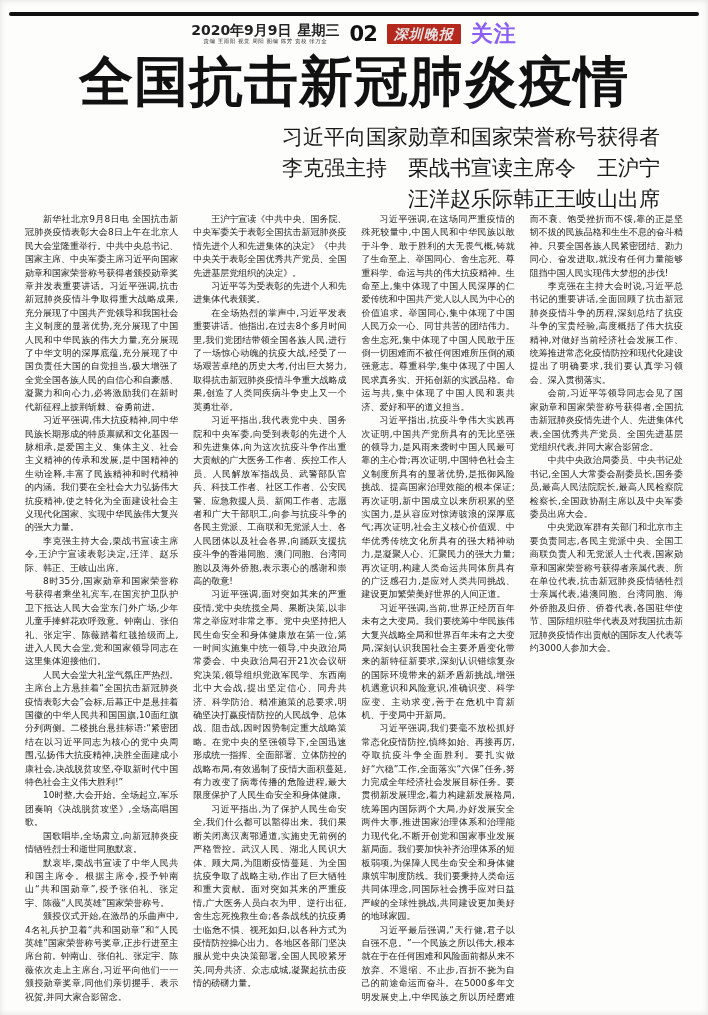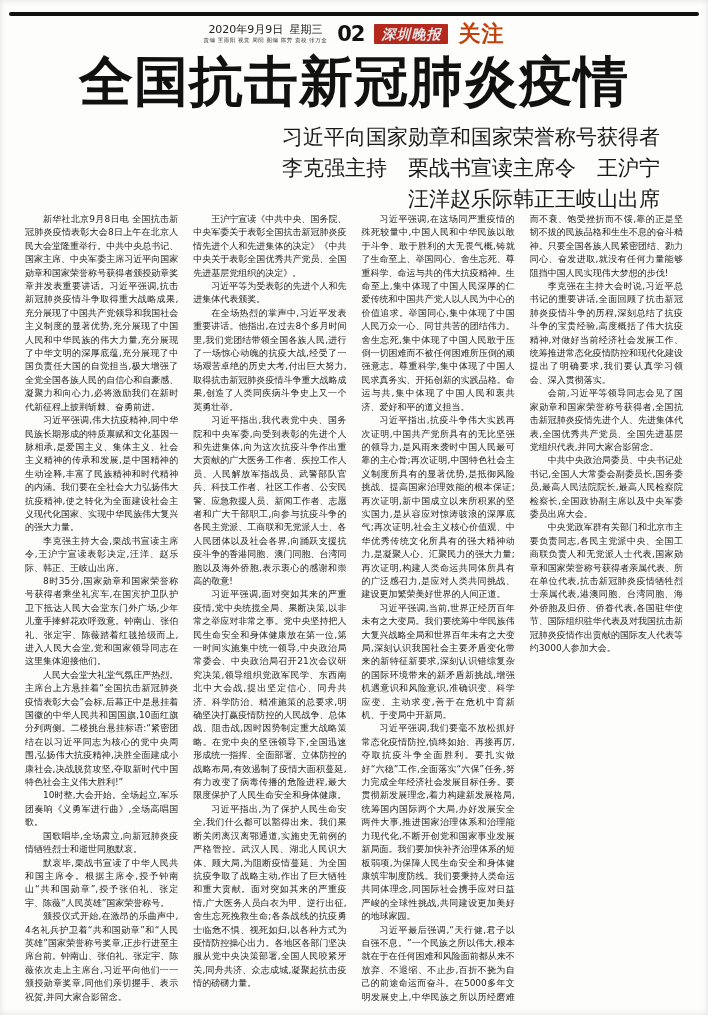--- a/index.html
+++ b/index.html
@@ -20,32 +20,32 @@
   .top-rule{
     position:absolute;left:9px;top:12px;width:690px;height:4px;
     background:#111;border-radius:2px;
   }
   .masthead-row{
     position:absolute;top:20px;left:0;width:100%;
     display:flex;align-items:center;justify-content:center;
     gap:10px;height:28px;
   }
   .date-block{text-align:center;line-height:1.05;}
-  .date-line{font-size:11px;font-weight:normal;color:#222;white-space:nowrap;}
+  .date-line{font-size:14px;font-weight:bold;color:#222;white-space:nowrap;}
   .date-line .weekday{margin-left:6px;}
   .credits{font-size:5.5px;color:#333;margin-top:2px;white-space:nowrap;letter-spacing:.5px;}
   .page-num{font-size:21px;font-weight:900;color:#111;letter-spacing:-1px;}
   .logo-box{
     background:#b5281d;color:#e5e5e5;
     font-size:14px;font-weight:900;
     padding:3px 7px;line-height:1;
     font-style:italic;letter-spacing:1px;
     border-radius:1px;white-space:nowrap;
   }
-  .section-label{font-size:22px;font-weight:900;color:#c2410c;letter-spacing:1px;}
+  .section-label{font-size:22px;font-weight:900;color:#8b5cf6;letter-spacing:1px;}
   .headline{
     position:absolute;top:52px;left:0;width:100%;
     margin:0;text-align:center;
     font-size:54px;line-height:60px;font-weight:900;
     color:#111;letter-spacing:1px;white-space:nowrap;
   }
   .subheads{
     position:absolute;top:122px;right:48px;left:48px;
     text-align:right;
     font-size:21px;line-height:31px;font-weight:400;color:#1a1a1a;
@@ -86,21 +86,21 @@
     <div class="subline">李克强主持　栗战书宣读主席令　王沪宁</div>
     <div class="subline">汪洋赵乐际韩正王岐山出席</div>
   </div>
 
   <div class="article" id="article-body">
       <p>新华社北京9月8日电 全国抗击新冠肺炎疫情表彰大会8日上午在北京人民大会堂隆重举行。中共中央总书记、国家主席、中央军委主席习近平向国家勋章和国家荣誉称号获得者颁授勋章奖章并发表重要讲话。习近平强调,抗击新冠肺炎疫情斗争取得重大战略成果,充分展现了中国共产党领导和我国社会主义制度的显著优势,充分展现了中国人民和中华民族的伟大力量,充分展现了中华文明的深厚底蕴,充分展现了中国负责任大国的自觉担当,极大增强了全党全国各族人民的自信心和自豪感、凝聚力和向心力,必将激励我们在新时代新征程上披荆斩棘、奋勇前进。</p>
       <p>习近平强调,伟大抗疫精神,同中华民族长期形成的特质禀赋和文化基因一脉相承,是爱国主义、集体主义、社会主义精神的传承和发展,是中国精神的生动诠释,丰富了民族精神和时代精神的内涵。我们要在全社会大力弘扬伟大抗疫精神,使之转化为全面建设社会主义现代化国家、实现中华民族伟大复兴的强大力量。</p>
       <p>李克强主持大会,栗战书宣读主席令,王沪宁宣读表彰决定,汪洋、赵乐际、韩正、王岐山出席。</p>
       <p>8时35分,国家勋章和国家荣誉称号获得者乘坐礼宾车,在国宾护卫队护卫下抵达人民大会堂东门外广场,少年儿童手捧鲜花欢呼致意。钟南山、张伯礼、张定宇、陈薇踏着红毯拾级而上,进入人民大会堂,党和国家领导同志在这里集体迎接他们。</p>
       <p>人民大会堂大礼堂气氛庄严热烈。主席台上方悬挂着“全国抗击新冠肺炎疫情表彰大会”会标,后幕正中是悬挂着国徽的中华人民共和国国旗,10面红旗分列两侧。二楼挑台悬挂标语:“紧密团结在以习近平同志为核心的党中央周围,弘扬伟大抗疫精神,决胜全面建成小康社会,决战脱贫攻坚,夺取新时代中国特色社会主义伟大胜利!”</p>
-      <p>10时整,大会开始。全场起立,军乐团奏响《义勇军进行曲》,全场高唱国歌。</p>
+      <p>10时整,大会开始。全场起立,军乐团奏响《决战脱贫攻坚》,全场高唱国歌。</p>
       <p>国歌唱毕,全场肃立,向新冠肺炎疫情牺牲烈士和逝世同胞默哀。</p>
       <p>默哀毕,栗战书宣读了中华人民共和国主席令。根据主席令,授予钟南山“共和国勋章”,授予张伯礼、张定宇、陈薇“人民英雄”国家荣誉称号。</p>
       <p>颁授仪式开始,在激昂的乐曲声中,4名礼兵护卫着“共和国勋章”和“人民英雄”国家荣誉称号奖章,正步行进至主席台前。钟南山、张伯礼、张定宇、陈薇依次走上主席台,习近平向他们一一颁授勋章奖章,同他们亲切握手、表示祝贺,并同大家合影留念。</p>
       <p>王沪宁宣读《中共中央、国务院、中央军委关于表彰全国抗击新冠肺炎疫情先进个人和先进集体的决定》《中共中央关于表彰全国优秀共产党员、全国先进基层党组织的决定》。</p>
       <p>习近平等为受表彰的先进个人和先进集体代表颁奖。</p>
       <p>在全场热烈的掌声中,习近平发表重要讲话。他指出,在过去8个多月时间里,我们党团结带领全国各族人民,进行了一场惊心动魄的抗疫大战,经受了一场艰苦卓绝的历史大考,付出巨大努力,取得抗击新冠肺炎疫情斗争重大战略成果,创造了人类同疾病斗争史上又一个英勇壮举。</p>
       <p>习近平指出,我代表党中央、国务院和中央军委,向受到表彰的先进个人和先进集体,向为这次抗疫斗争作出重大贡献的广大医务工作者、疾控工作人员、人民解放军指战员、武警部队官兵、科技工作者、社区工作者、公安民警、应急救援人员、新闻工作者、志愿者和广大干部职工,向参与抗疫斗争的各民主党派、工商联和无党派人士、各人民团体以及社会各界,向踊跃支援抗疫斗争的香港同胞、澳门同胞、台湾同胞以及海外侨胞,表示衷心的感谢和崇高的敬意!</p>
       <p>习近平强调,面对突如其来的严重疫情,党中央统揽全局、果断决策,以非常之举应对非常之事。党中央坚持把人民生命安全和身体健康放在第一位,第一时间实施集中统一领导,中央政治局常委会、中央政治局召开21次会议研究决策,领导组织党政军民学、东西南北中大会战,提出坚定信心、同舟共济、科学防治、精准施策的总要求,明确坚决打赢疫情防控的人民战争、总体战、阻击战,因时因势制定重大战略策略。在党中央的坚强领导下,全国迅速形成统一指挥、全面部署、立体防控的战略布局,有效遏制了疫情大面积蔓延,有力改变了病毒传播的危险进程,最大限度保护了人民生命安全和身体健康。</p>
       <p>习近平指出,为了保护人民生命安全,我们什么都可以豁得出来。我们果断关闭离汉离鄂通道,实施史无前例的严格管控。武汉人民、湖北人民识大体、顾大局,为阻断疫情蔓延、为全国抗疫争取了战略主动,作出了巨大牺牲和重大贡献。面对突如其来的严重疫情,广大医务人员白衣为甲、逆行出征,舍生忘死挽救生命;各条战线的抗疫勇士临危不惧、视死如归,以各种方式为疫情防控操心出力。各地区各部门坚决服从党中央决策部署,全国人民咬紧牙关,同舟共济、众志成城,凝聚起抗击疫情的磅礴力量。</p>
       <p>习近平强调,在这场同严重疫情的殊死较量中,中国人民和中华民族以敢于斗争、敢于胜利的大无畏气概,铸就了生命至上、举国同心、舍生忘死、尊重科学、命运与共的伟大抗疫精神。生命至上,集中体现了中国人民深厚的仁爱传统和中国共产党人以人民为中心的价值追求。举国同心,集中体现了中国人民万众一心、同甘共苦的团结伟力。舍生忘死,集中体现了中国人民敢于压倒一切困难而不被任何困难所压倒的顽强意志。尊重科学,集中体现了中国人民求真务实、开拓创新的实践品格。命运与共,集中体现了中国人民和衷共济、爱好和平的道义担当。</p>

